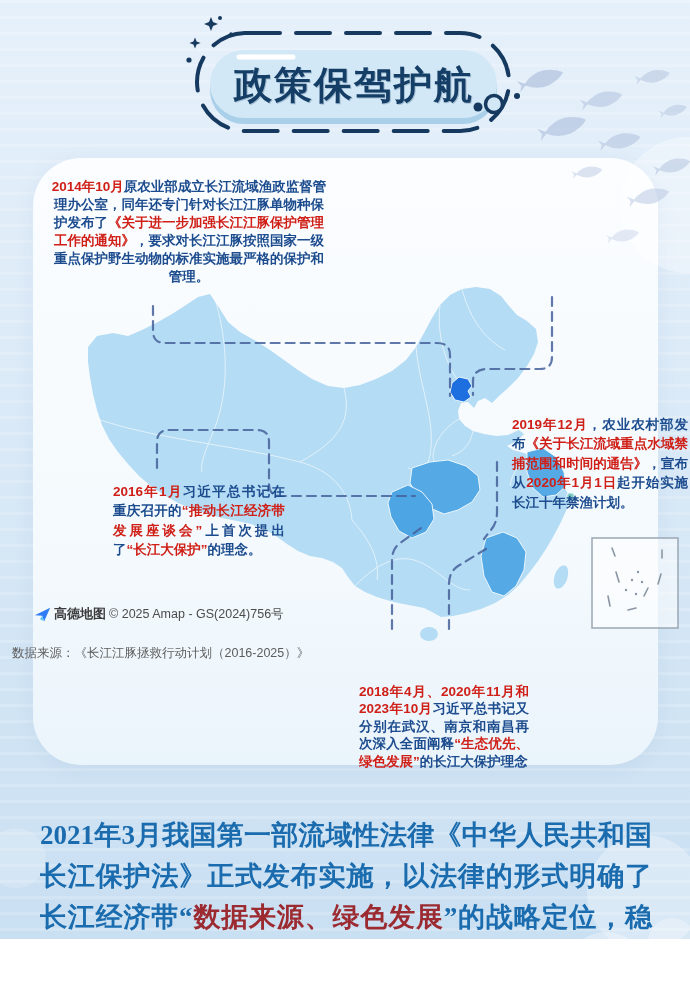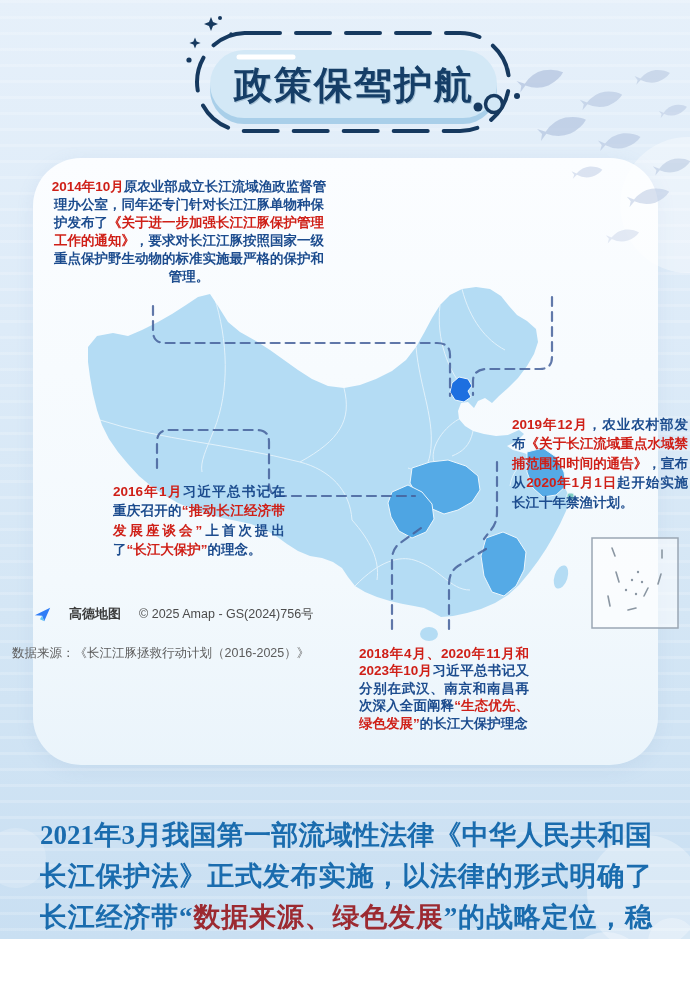--- a/index.html
+++ b/index.html
@@ -17,23 +17,23 @@
   .title-text{left:208px;top:60px;width:292px;text-align:center;
         font-size:38px;font-weight:900;color:#153e67;letter-spacing:2px;
         text-shadow:1px 1px 0 rgba(21,62,103,.25);}
   
   .ann{font-weight:bold;font-size:13.5px;line-height:19px;color:#1c4c8e;text-align:justify;}
   .ann .r{color:#cf1f17;}
   .annA{left:50px;top:164px;width:278px;text-align:center;line-height:18px;}
   .annB{left:333px;top:161px;width:192px;line-height:19.5px;}
   .annC{left:73px;top:468px;width:172px;line-height:19.5px;margin-left:40px;}
   .annD{left:512px;top:401px;width:176px;line-height:19.5px;}
-  .annE{left:359px;top:631px;width:170px;line-height:17.5px;}
-  
-  .attr{left:34px;top:604px;height:20px;display:flex;align-items:center;gap:18px;}
+  .annE{left:359px;top:669px;width:170px;line-height:17.5px;}
+  
+  .attr{left:34px;top:604px;height:20px;display:flex;align-items:center;gap:3px;}
   .attr .brand{font-size:13px;font-weight:bold;color:#3c3c3c;}
   .attr .copy{font-size:12.5px;color:#4c4c4c;}
   .src{left:12px;top:645px;font-size:12.5px;color:#5c5c5c;}
   
   .footer{left:40px;top:788px;width:612px;font-family:"Liberation Serif",serif;
         font-weight:bold;font-size:27px;line-height:41px;color:#1a6cae;text-align:justify;}
   .footer .fr{color:#9c2a31;}
   
   .wm{right:8px;top:958px;display:flex;align-items:baseline;gap:6px;
       color:#eef3f8;text-shadow:1px 1px 1px rgba(110,130,155,.55);}

